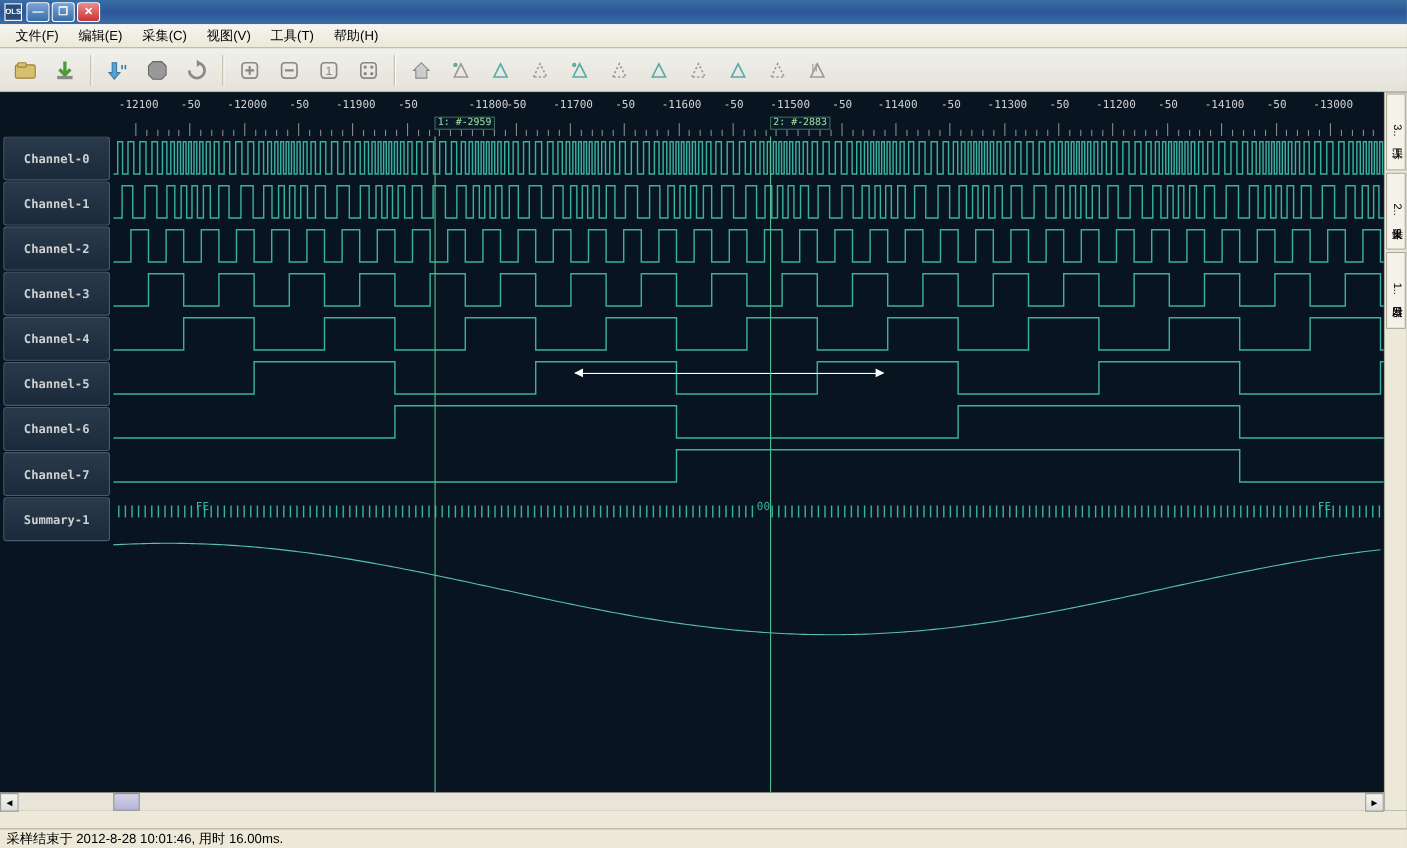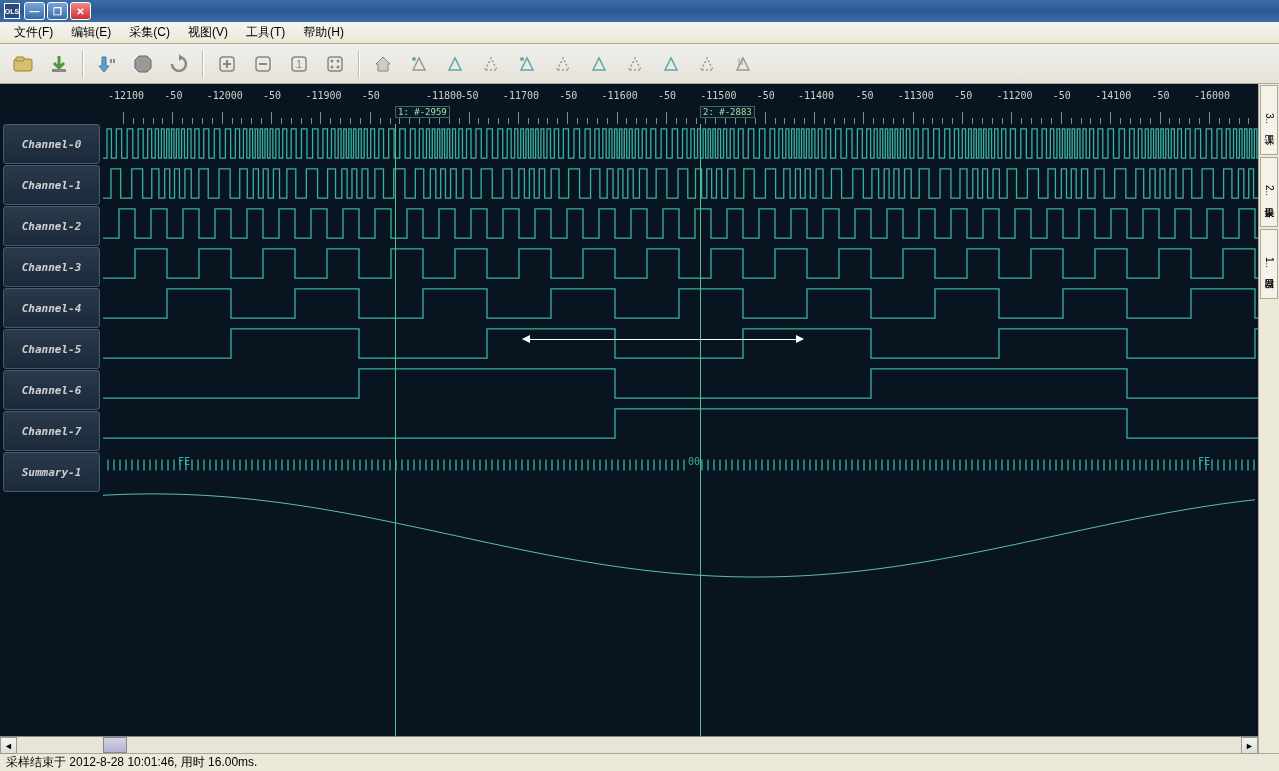--- a/index.html
+++ b/index.html
@@ -17,42 +17,42 @@
 .tbtn { width: 30px; height: 30px; border: 1px solid transparent; border-radius: 4px; display: flex; align-items: center; justify-content: center; }
 .tsep { width: 2px; height: 28px; border-left: 1px solid #c0bca8; border-right: 1px solid #fff; margin: 0 2px; }
 .main { flex: 1; display: flex; background: #0a1a2a; position: relative; }
 .wavearea { flex: 1; display: flex; flex-direction: column; background: #081520; }
 .ruler { height: 40px; background: #081520; position: relative; overflow: hidden; color: #d0d0d0; font-family: monospace; font-size: 10px; }
 .ruler .major { position: absolute; top: 6px; }
 .ruler .tick { position: absolute; bottom: 0; width: 1px; height: 6px; background: #888; }
 .ruler .tickm { height: 12px; }
 .cursor-label { position: absolute; top: 22px; font-size: 9px; color: #a0e0a0; background: #0a1a2a; border: 1px solid #3a6a5a; padding: 0 2px; white-space: nowrap; }
 .channels { flex: 1; display: flex; }
-.chlabels { width: 103px; background: #081520; display: flex; flex-direction: column; font-style: italic; }
+.chlabels { width: 103px; background: #081520; display: flex; flex-direction: column; }
 .chlabel { height: 40px; margin: 0 3px 1px 3px; background: linear-gradient(#2a3a4a, #1a2a3a); border: 1px solid #4a5a6a; border-radius: 3px; display: flex; align-items: center; justify-content: center; color: #d0d0d0; font-family: monospace; font-weight: bold; font-size: 11px; }
 .chlabel.scope { height: 95px; }
 .waves { flex: 1; position: relative; background: #081520; }
 .wave-row { height: 40px; position: relative; border-bottom: 1px solid transparent; }
 .wave-row.scope { height: 95px; }
 svg.wave { position: absolute; top: 0; left: 0; width: 100%; height: 100%; }
 .signal { stroke: #3ab0a0; stroke-width: 1.3; fill: none; }
 .scope-line { stroke: #5ac0b0; stroke-width: 1; fill: none; }
 .cursor-line { position: absolute; top: 0; bottom: 0; width: 1px; background: #50c090; z-index: 5; }
 .arrow-line { position: absolute; height: 1px; background: #fff; z-index: 4; }
 .arrow-line::before, .arrow-line::after { content: ''; position: absolute; top: -4px; border: 4px solid transparent; }
 .arrow-line::before { left: -1px; border-right: 8px solid #fff; border-left: none; }
 .arrow-line::after { right: -1px; border-left: 8px solid #fff; border-right: none; }
 .summary-ticks { position: absolute; top: 10px; left: 0; right: 0; height: 22px; }
 .sidepanel { width: 21px; background: #ece9d8; border-left: 1px solid #aca899; display: flex; flex-direction: column; }
 .sidetab { height: 70px; border: 1px solid #aca899; background: #f5f3e9; margin: 1px; writing-mode: vertical-rl; display: flex; align-items: center; justify-content: center; font-size: 10px; padding: 4px 0; }
 .hscroll { height: 17px; background: #ece9d8; display: flex; border-top: 1px solid #888; }
 .hscroll .sbtn { width: 17px; height: 17px; background: linear-gradient(#f5f5f0, #ddd); border: 1px solid #999; display: flex; align-items: center; justify-content: center; font-size: 9px; }
 .hscroll .strack { flex: 1; background: #e8e5d8; position: relative; }
 .hscroll .sthumb { position: absolute; height: 100%; background: linear-gradient(#d5d2e8, #b5b2d8); border: 1px solid #888; left: 7%; width: 2%; }
-.statusbar { height: 18px; background: #ece9d8; border-top: 1px solid #aca899; display: flex; align-items: center; padding: 0 6px; font-size: 12px; }
+.statusbar { height: 18px; background: #ece9d8; border-top: 1px solid #aca899; display: flex; align-items: center; padding: 0 6px; font-size: 12px; margin-top: 16px; }
 .sum-label { position: absolute; top: 12px; color: #3ab0a0; font-family: monospace; font-size: 10px; }
 </style>
 </head>
 <body>
 
 <div class="titlebar">
   <div class="icon">OLS</div>
   <div class="winbtns">
     <div class="winbtn min">—</div>
     <div class="winbtn max">❐</div>
@@ -317,21 +317,21 @@
         <div class="tick tickm" style="left: 1110.18px;"></div>
         <div class="tick" style="left: 1120.05px;"></div>
         <div class="tick" style="left: 1129.92px;"></div>
         <div class="tick" style="left: 1139.79px;"></div>
         <div class="tick" style="left: 1149.67px;"></div>
         <div class="tick tickm" style="left: 1159.54px;"></div>
         <div class="tick" style="left: 1169.41px;"></div>
         <div class="tick" style="left: 1179.28px;"></div>
         <div class="tick" style="left: 1189.15px;"></div>
         <div class="tick" style="left: 1199.03px;"></div>
-        <div class="major" style="left: 1193.9px;">-16000</div>
+        <div class="major" style="left: 1193.9px;">-13000</div>
         <div class="tick tickm" style="left: 1208.9px;"></div>
         <div class="tick" style="left: 1218.77px;"></div>
         <div class="tick" style="left: 1228.64px;"></div>
         <div class="tick" style="left: 1238.51px;"></div>
         <div class="tick" style="left: 1248.38px;"></div>
         <div class="cursor-label" style="left: 395px;">1: #-2959</div>
         <div class="cursor-label" style="left: 700px;">2: #-2883</div>
       </div>
     <div class="channels">
       <div class="chlabels" id="chlabels">

